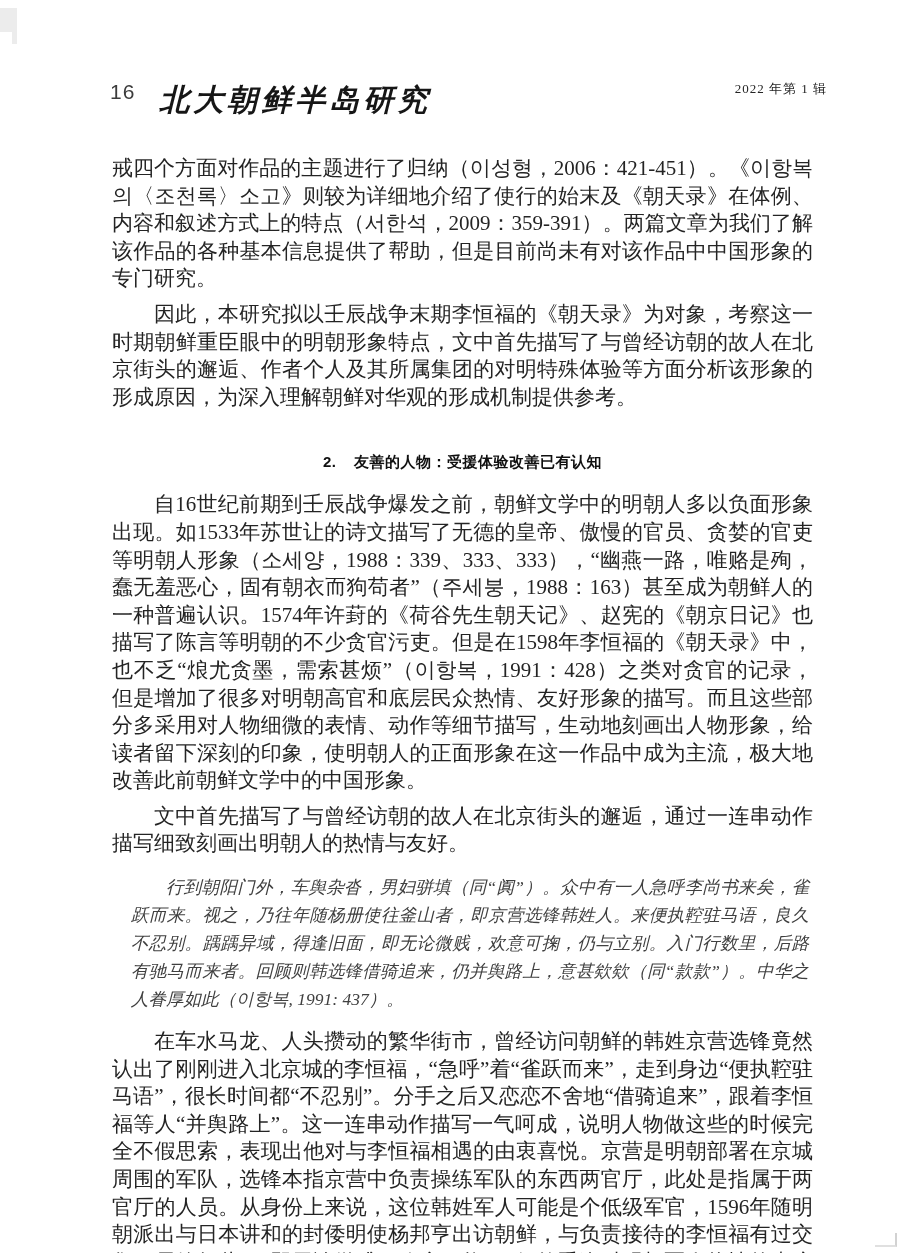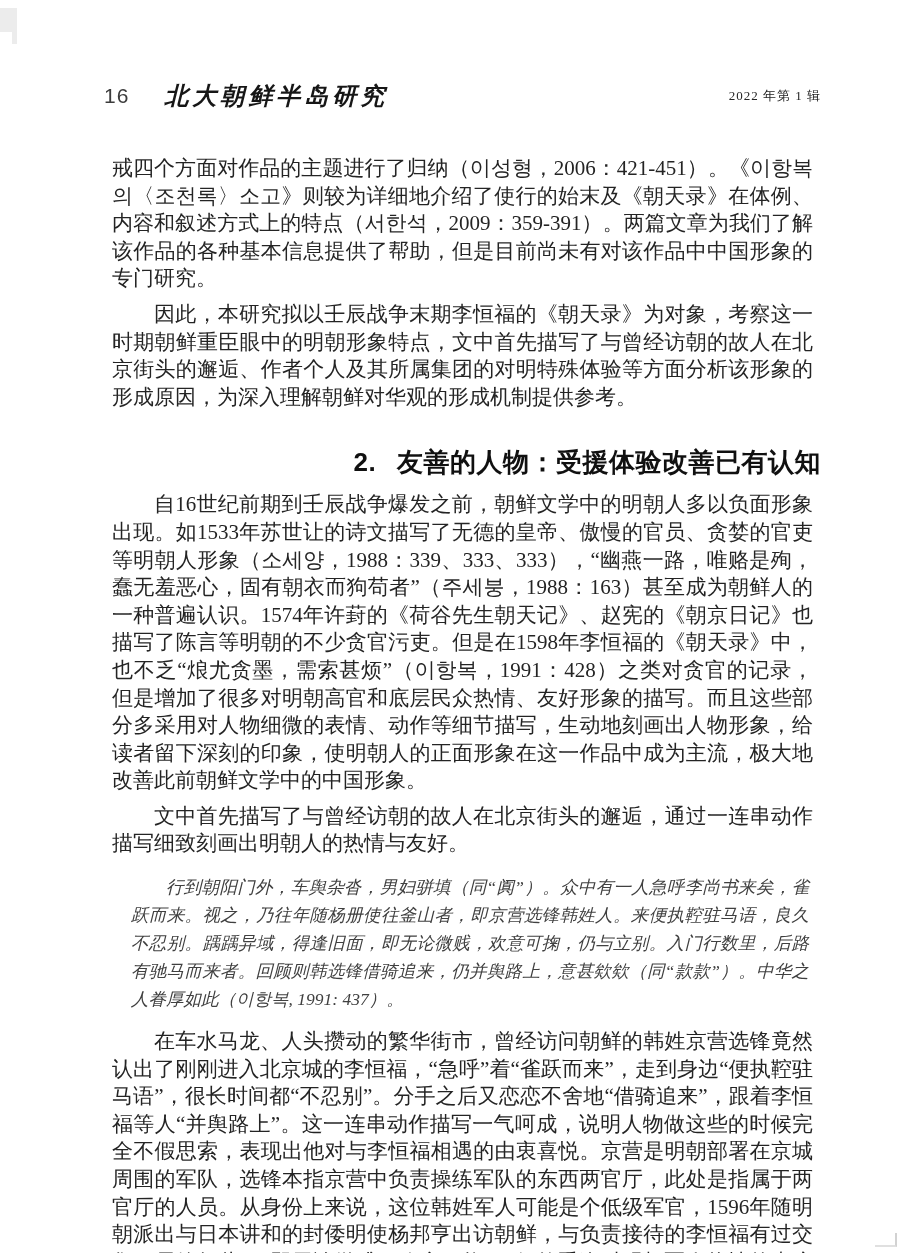--- a/index.html
+++ b/index.html
@@ -38,37 +38,37 @@
     right: 3px;
     bottom: 6px;
     width: 20px;
     height: 12px;
     border-right: 2px solid #d2d2d2;
     border-bottom: 2px solid #e0e0e0;
   }
   .page-header {
     position: absolute;
     top: 80px;
-    left: 104px;
+    left: 110px;
     width: 717px;
     display: flex;
-    align-items: center;
+    align-items: flex-start;
   }
   .page-num {
     font-family: "Liberation Sans", "DejaVu Sans", sans-serif;
     font-size: 21px;
     color: #3c3c3c;
     letter-spacing: 1px;
   }
   .journal-title {
-    margin-left: 35px;
+    margin-left: 24px;
     font-family: "DejaVu Serif", serif;
     font-style: italic;
     font-weight: bold;
-    font-size: 24px;
+    font-size: 30px;
     letter-spacing: 4px;
     color: #161616;
   }
   .issue {
     margin-left: auto;
     font-size: 13px;
     color: #242424;
     letter-spacing: 1px;
   }
   .content {
@@ -85,25 +85,25 @@
     margin: 8px;
     text-indent: 2em;
   }
   .no-indent {
     text-indent: 0;
   }
   .section-heading {
     margin: 36px 0 14px 0;
     font-family: "Liberation Sans", "DejaVu Sans", sans-serif;
     font-weight: bold;
-    font-size: 26px;
+    font-size: 15px;
     line-height: 30px;
     color: #101010;
     letter-spacing: 0.5px;
-    text-align: right;
+    text-align: center;
   }
   .heading-title {
     margin-left: 13px;
   }
   .quote {
     margin: 15px 12px 15px 27px;
     font-size: 17.5px;
     line-height: 28px;
     text-indent: 2em;
     text-align: justify;

